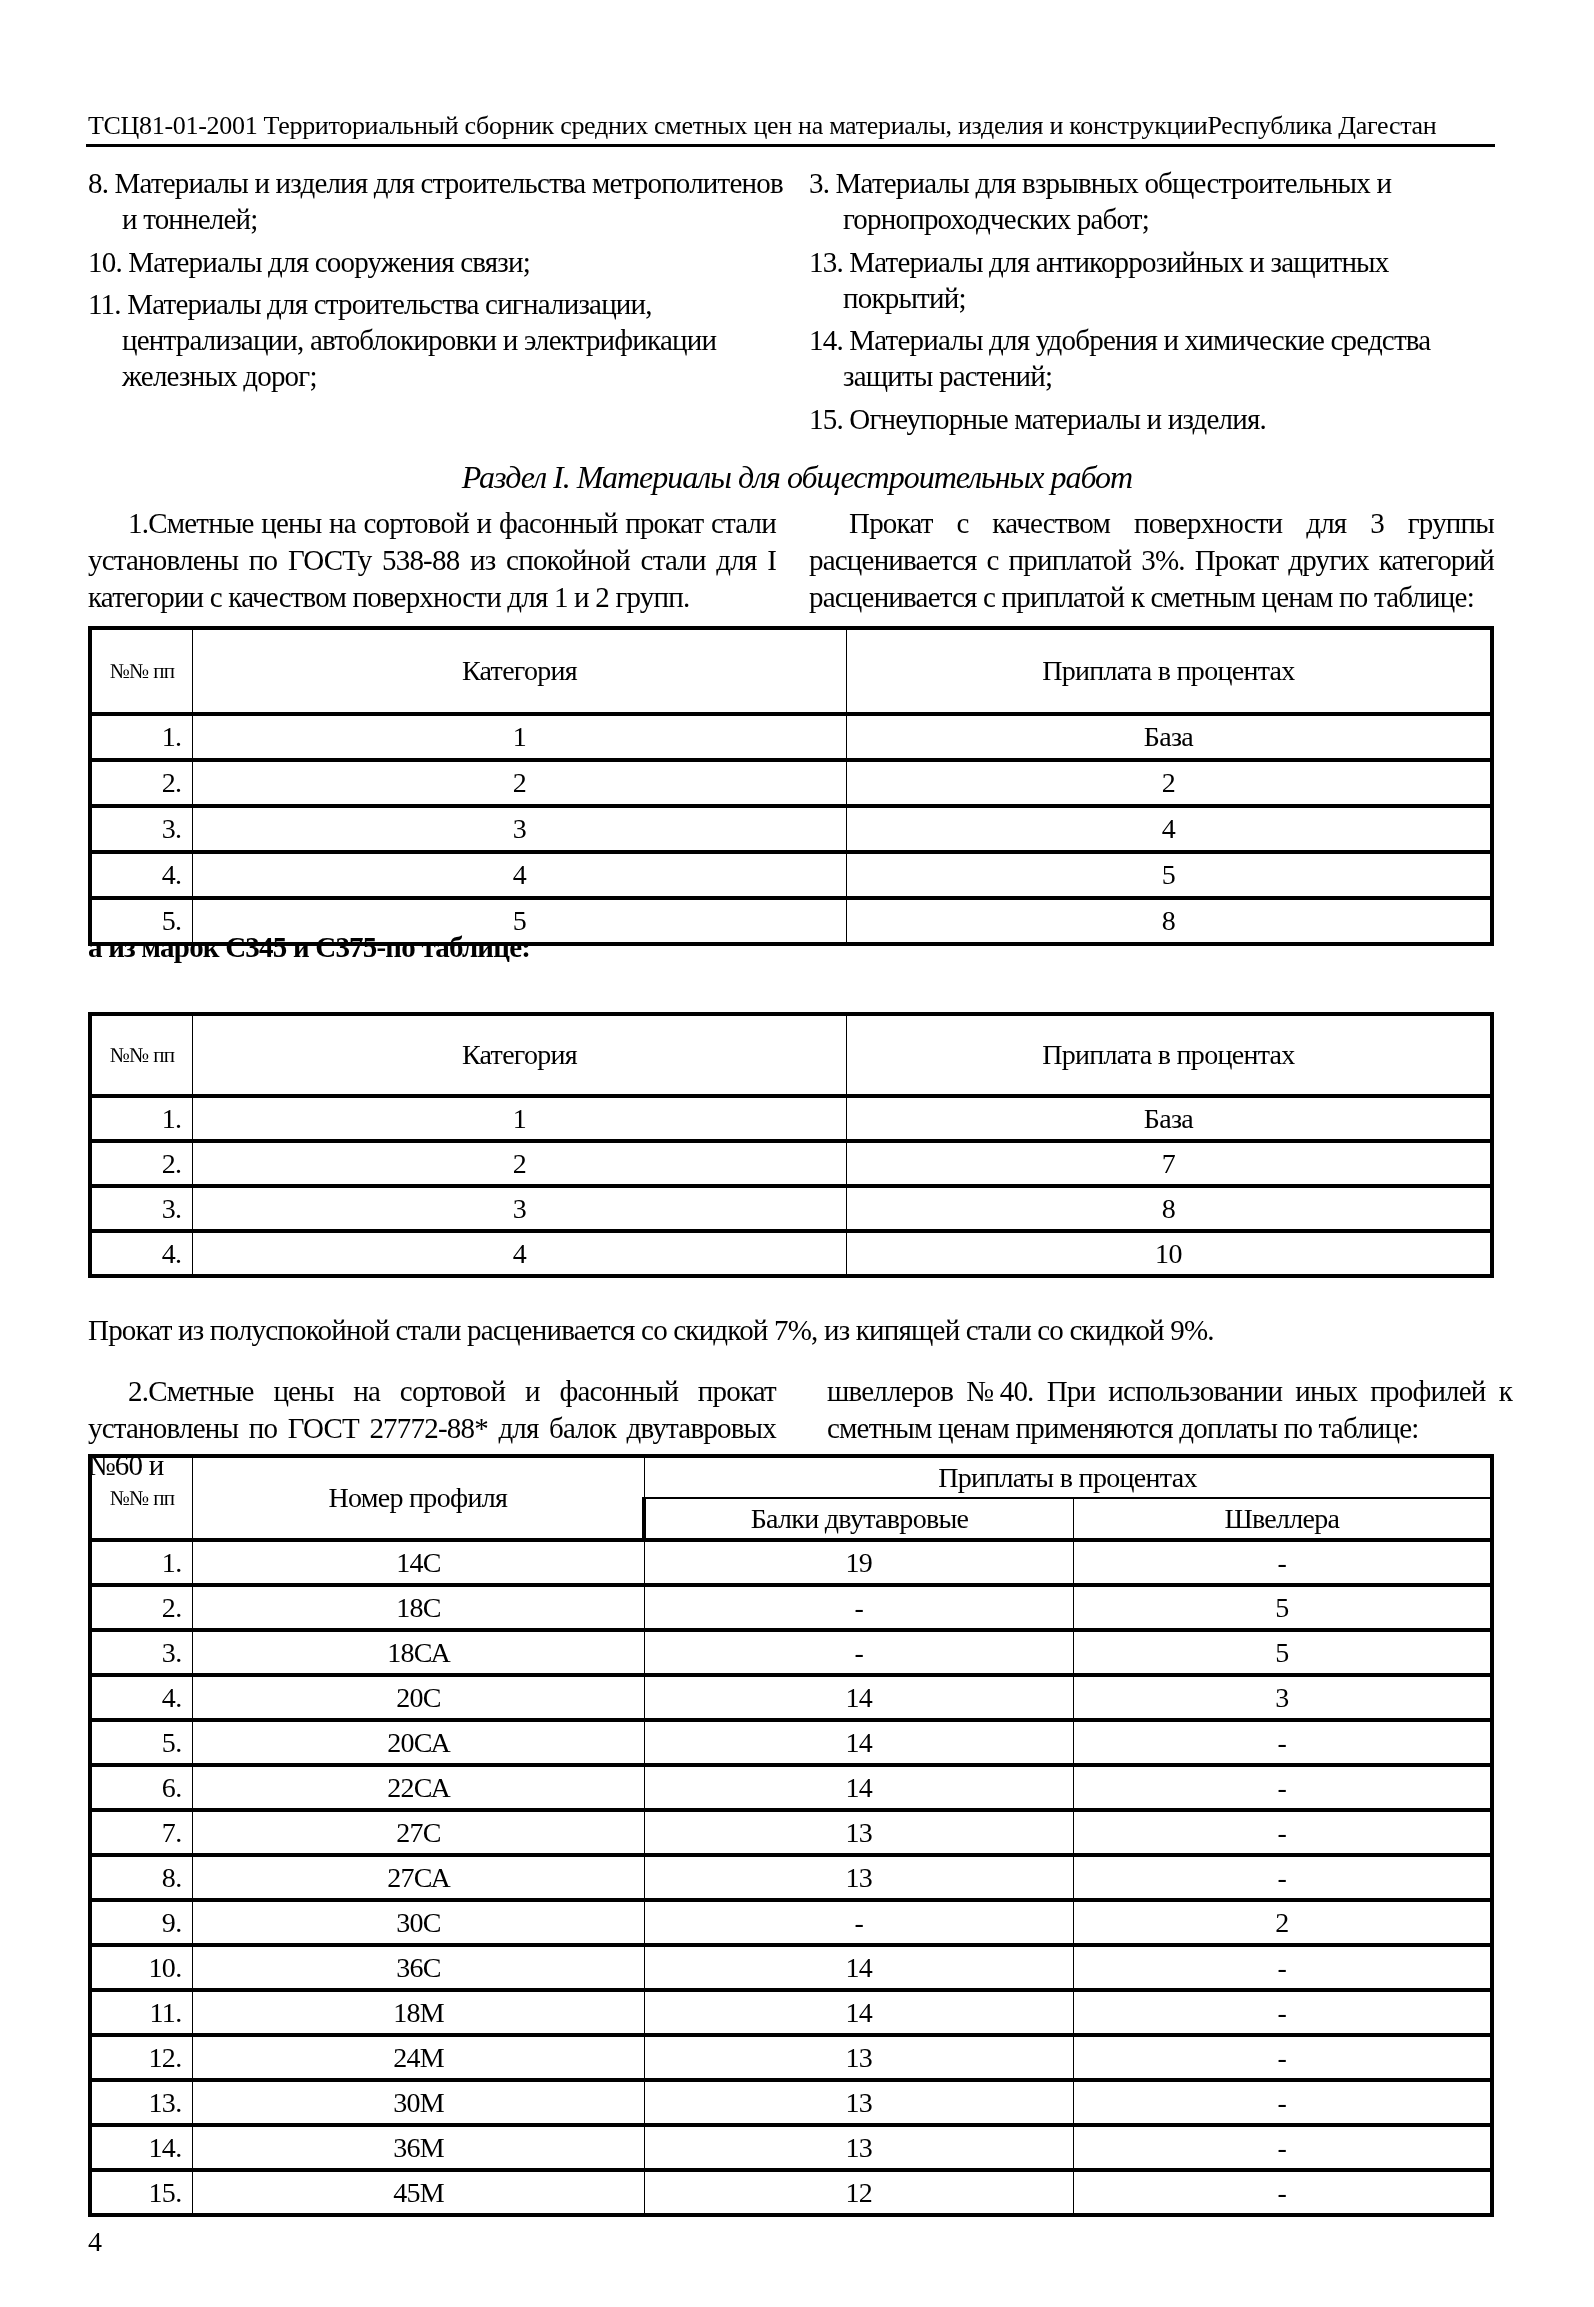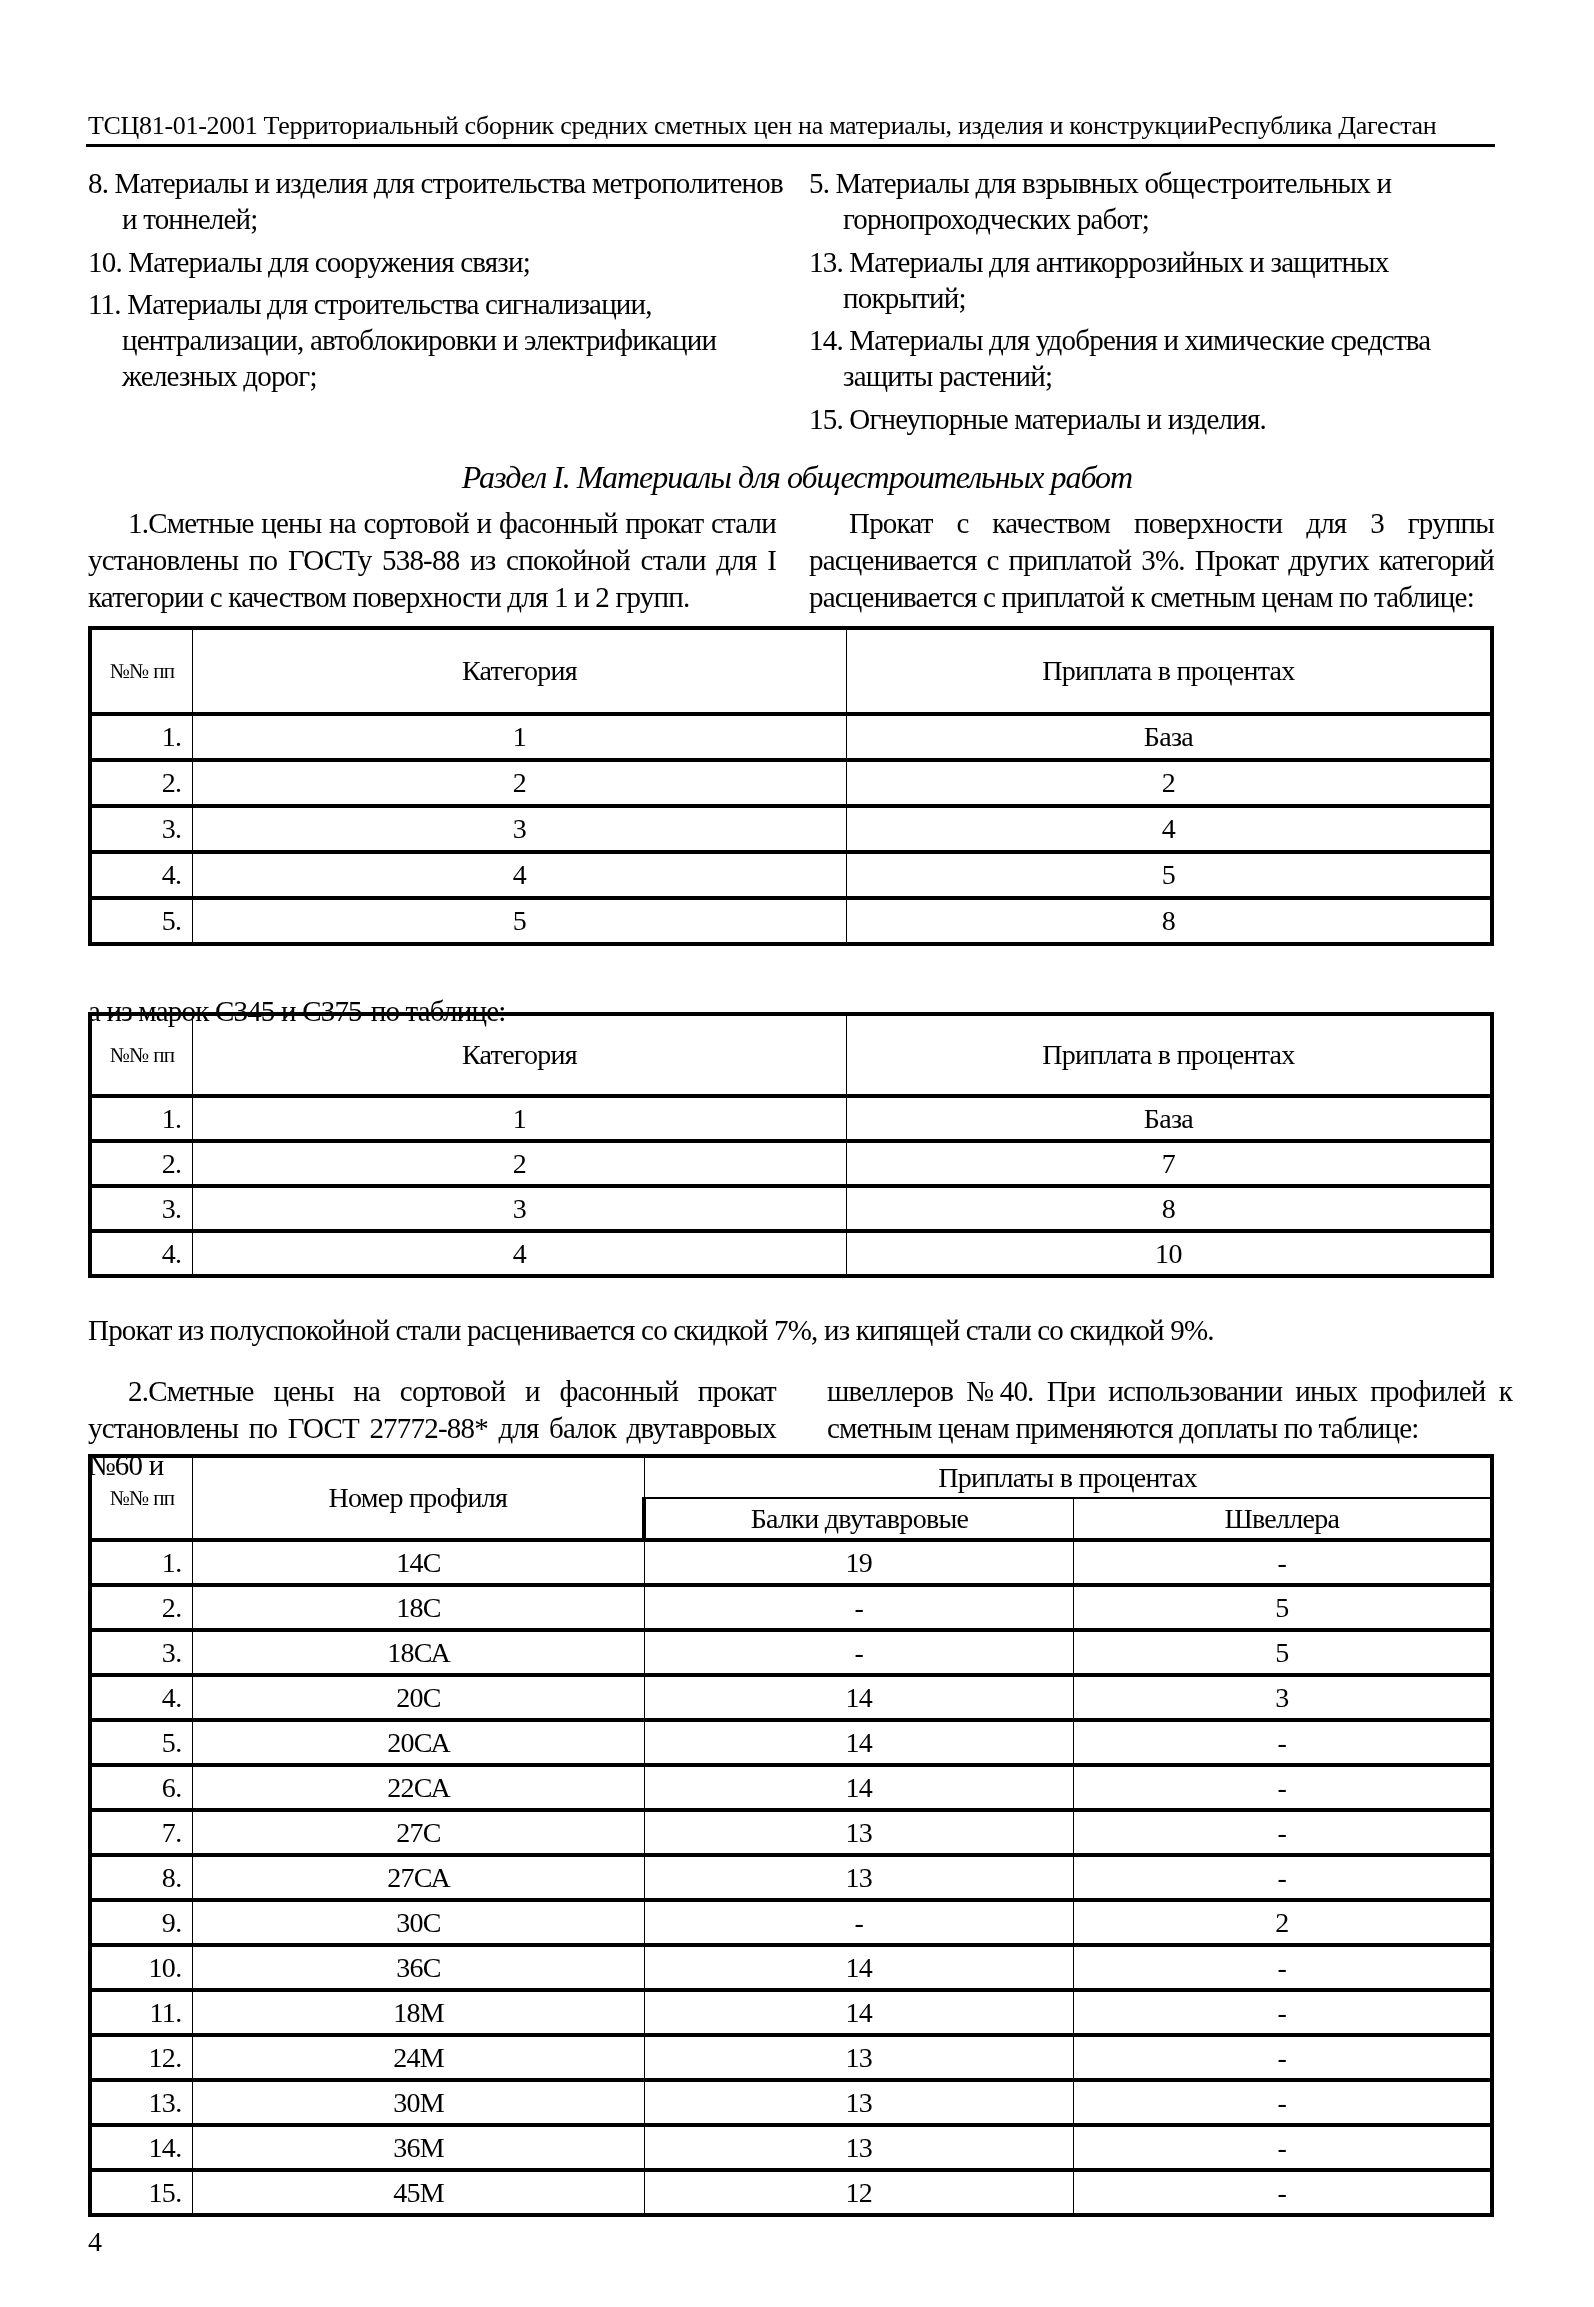--- a/index.html
+++ b/index.html
@@ -45,21 +45,21 @@
   <span>Республика Дагестан</span>
 </div>
 <div class="abs header-rule"></div>
 
 <div class="abs col-text" style="left:88px; top:165px; width:702px;">
   <p class="list-item">8. Материалы и изделия для строительства метрополитенов и тоннелей;</p>
   <p class="list-item">10. Материалы для сооружения связи;</p>
   <p class="list-item">11. Материалы для строительства сигнализации, централизации, автоблокировки и электрификации железных дорог;</p>
 </div>
 <div class="abs col-text" style="left:809px; top:165px; width:685px;">
-  <p class="list-item">5. Материалы для взрывных общестроительных и горнопроходческих работ;</p>
+  <p class="list-item">3. Материалы для взрывных общестроительных и горнопроходческих работ;</p>
   <p class="list-item">13. Материалы для антикоррозийных и защитных покрытий;</p>
   <p class="list-item">14. Материалы для удобрения и химические средства защиты растений;</p>
   <p class="list-item">15. Огнеупорные материалы и изделия.</p>
 </div>
 
 <div class="abs section-title">Раздел I.  Материалы для общестроительных работ</div>
 
 <div class="abs para" style="left:88px; top:505px; width:688px;">
   <span class="indent"></span><span>1.Сметные цены на сортовой и фасонный прокат стали установлены по ГОСТу 538-88 из спокойной стали для I категории с качеством поверхности для 1 и 2 групп.</span>
 </div>
@@ -100,21 +100,21 @@
     <td>5</td>
   </tr>
   <tr style="height:46px">
     <td class="num">5.</td>
     <td>5</td>
     <td>8</td>
   </tr>
 </tbody>
   </table>
 
-<div class="abs para" style="left:88px; top:993px; width:1406px;">а из марок С345 и С375-по таблице:</div>
+<div class="abs para" style="left:88px; top:929px; width:1406px;font-weight:bold;">а из марок С345 и С375-по таблице:</div>
 
 <table class="grid" style="left:88px; top:1012px; width:1406px;">
   <colgroup>
       <col style="width:103px">
       <col style="width:656px">
       <col style="width:648px">
     </colgroup>
   <tbody>
       <tr style="height:82px">
     <th class="numh">№№ пп</th>

